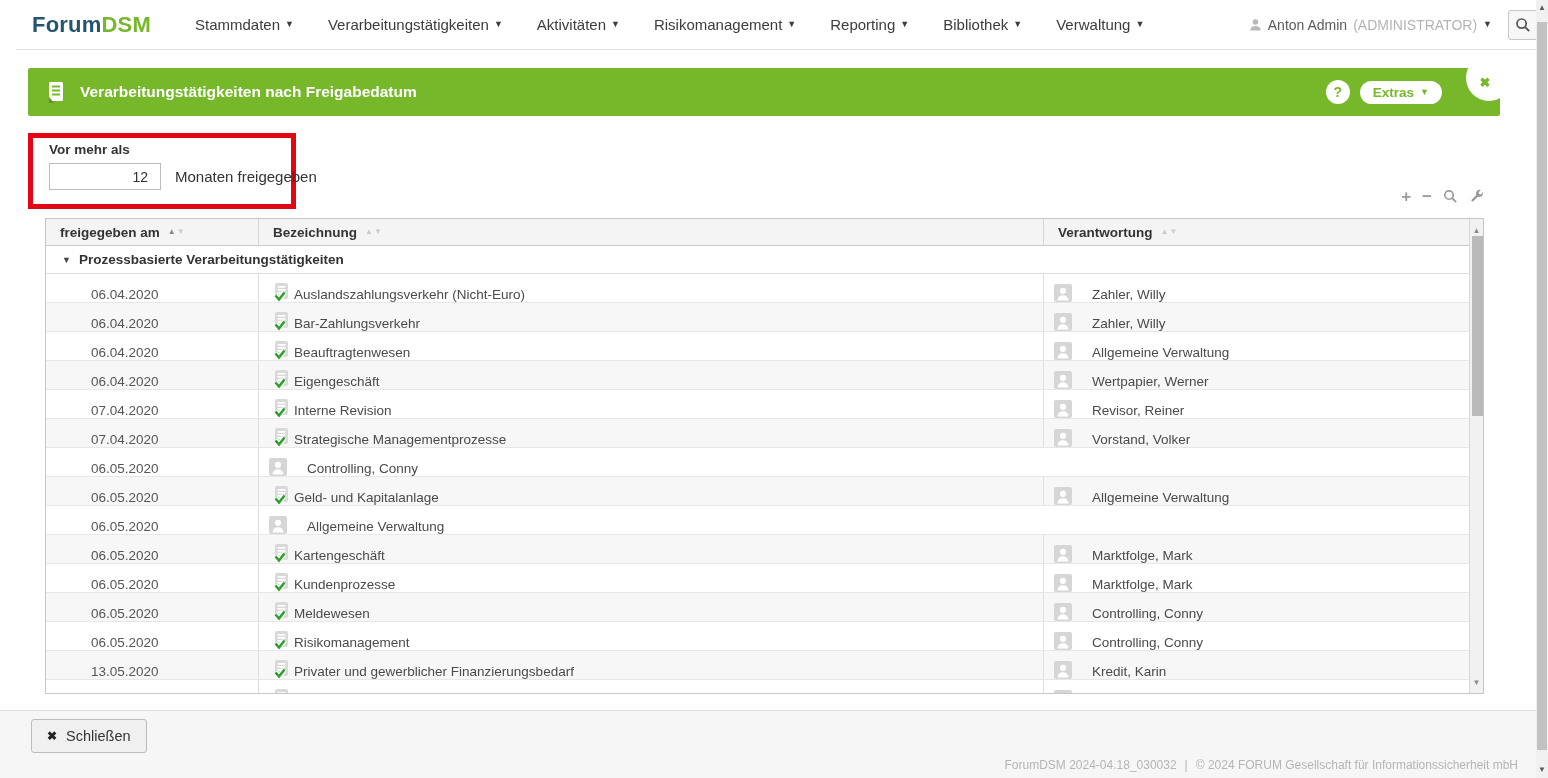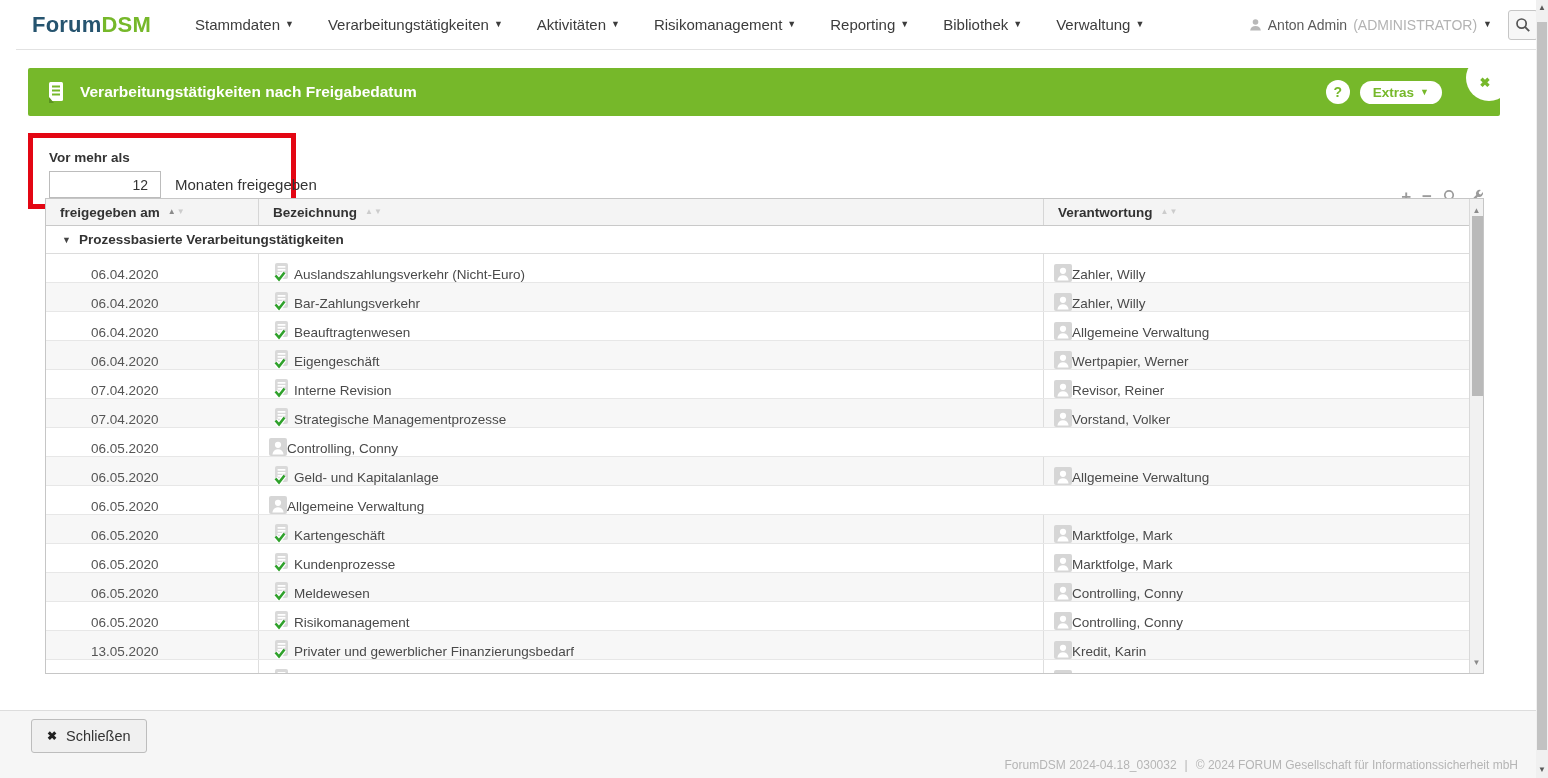--- a/index.html
+++ b/index.html
@@ -30,33 +30,33 @@
               font-size:14px; display:flex; align-items:center; justify-content:center; cursor:pointer; }
   .extras-btn { background:#fff; color:#76b82a; font-weight:bold; font-size:13.5px; border-radius:13px;
                 padding:4px 13px; display:flex; align-items:center; gap:6px; cursor:pointer; }
   .extras-btn .caret { color:#76b82a; }
   .panel-close { position:absolute; top:-13px; right:-12px; width:46px; height:46px; background:#fff;
                  border-radius:50%; display:flex; align-items:center; justify-content:center; cursor:pointer; }
   .panel-close span { color:#76b82a; font-size:13px; font-weight:bold; margin:8px 8px 0 0; }
 
   
   .filter-highlight { position:absolute; left:28px; top:133px; width:268px; height:76px; border:5px solid #e30613; background:#fff; }
-  .filter-label { font-size:13.5px; font-weight:bold; color:#333; margin:12px 0 6px 16px; }
+  .filter-label { font-size:13.5px; font-weight:bold; color:#333; margin:4px 0 6px 16px; }
   .filter-row { display:flex; align-items:center; margin-left:16px; }
   .filter-input { width:112px; height:27px; border:1px solid #bcbcbc; font-size:14px; text-align:right;
                   padding-right:12px; color:#333; font-family:"Liberation Sans", sans-serif; }
   .filter-suffix { font-size:15px; color:#333; margin-left:14px; white-space:nowrap; }
 
   
   .table-tools { position:absolute; top:188px; right:64px; display:flex; align-items:center; gap:11px; }
   .tool { color:#9b9b9b; cursor:pointer; display:flex; align-items:center; }
   .tool.plusminus { font-size:17px; font-weight:bold; line-height:1; }
 
   
-  .table { position:absolute; left:45px; top:198px; width:1439px; height:476px;
+  .table { position:absolute; left:45px; top:218px; width:1439px; height:476px;
            border:1px solid #c6c6c6; background:#e5e5e5; overflow:hidden; display:flex; }
   .table-main { width:1423px; }
   .thead { display:flex; height:27px; background:#f4f4f4; border-bottom:1px solid #c9c9c9; }
   .th { font-size:13.5px; font-weight:bold; color:#333; display:flex; align-items:center; gap:8px;
         padding-left:14px; border-right:1px solid #d6d6d6; cursor:pointer; }
   .th:last-child { border-right:none; }
   .c-date { width:213px; }
   .c-name { width:785px; }
   .c-resp { width:425px; }
   .sort { display:flex; gap:1px; font-size:8px; line-height:1; }
@@ -64,21 +64,21 @@
   .s-ina { color:#ccc; }
   .group-row { height:28px; display:flex; align-items:center; font-size:13.5px; font-weight:bold;
                color:#333; padding-left:16px; border-bottom:1px solid #dcdcdc; background:#fff; }
   .group-row .tri { font-size:9px; color:#444; margin-right:8px; }
   .tr { display:flex; height:29px; border-bottom:1px solid #e7e7e7; background:#fff; cursor:pointer; }
   .tr.alt { background:#f7f7f7; }
   .td { font-size:13.5px; color:#4a4a4a; display:flex; align-items:flex-end; border-right:1px solid #dedede; overflow:hidden; white-space:nowrap; }
   .td:last-child { border-right:none; }
   .td.c-date { padding-left:45px; color:#555; }
   .td.c-name { padding-left:14px; gap:3px; }
-  .td.c-resp { padding-left:10px; gap:0; }
+  .td.c-resp { padding-left:10px; gap:20px; }
   .doc-check-icon, .avatar { display:flex; align-items:center; }
 
   
   .table-scrollbar { width:16px; background:#f1f1f1; border-left:1px solid #d9d9d9; position:relative; cursor:pointer; }
   .sb-arrow { position:absolute; left:0; width:100%; text-align:center; font-size:8px; color:#8a8a8a; line-height:1; }
   .sb-arrow.up { top:8px; }
   .sb-arrow.down { bottom:6px; }
   .sb-thumb { position:absolute; left:2px; top:17px; width:11px; height:180px; background:#b9b9b9; }
 
   

